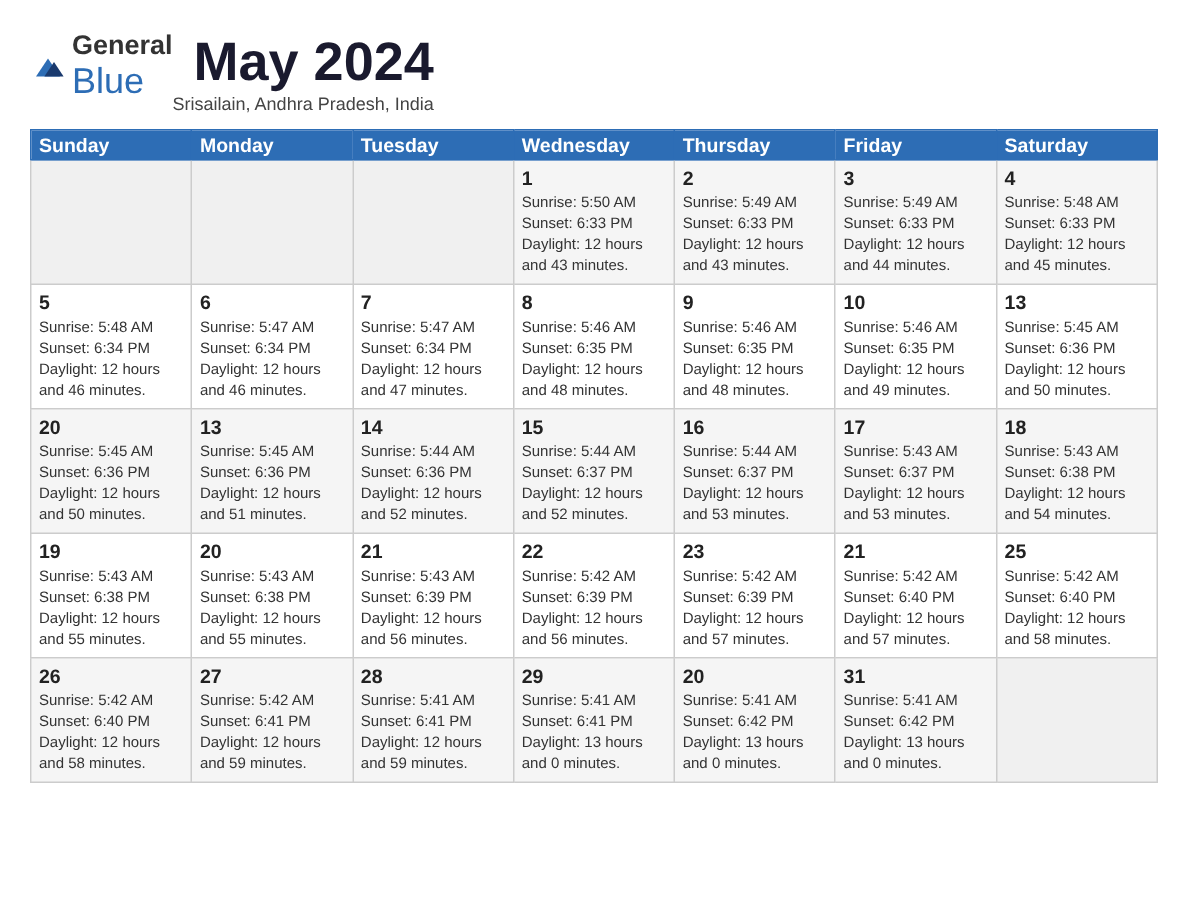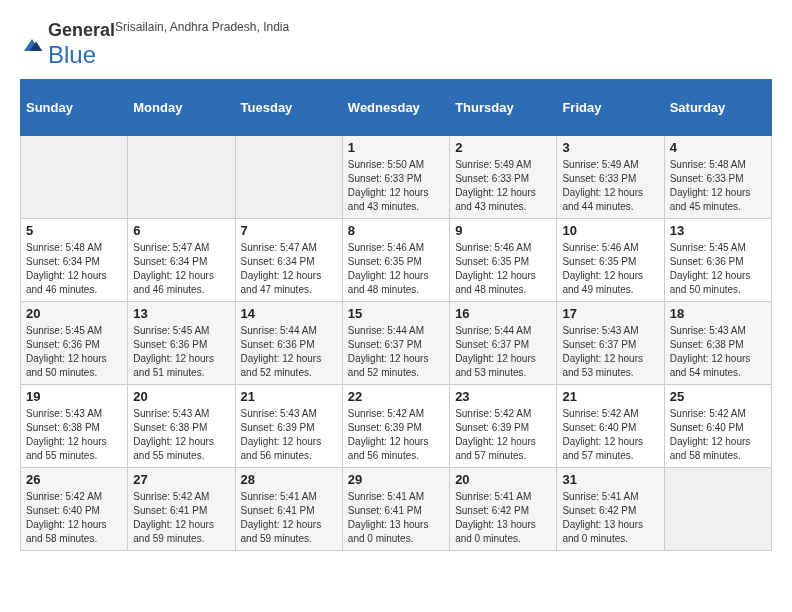--- a/index.html
+++ b/index.html
@@ -39,21 +39,21 @@
     }
     table {
       width: 100%;
       border-collapse: collapse;
       font-size: 11px;
     }
     thead tr th {
       background-color: #2d6db5;
       color: white;
       text-align: left;
-      padding: 20px 5px;
+      padding: 2px 5px;
       font-size: 13px;
       font-weight: bold;
       border: 1px solid #2d6db5;
     }
     tbody tr td {
       border: 1px solid #ccc;
       vertical-align: top;
       padding: 4px 5px;
       min-height: 80px;
       width: 14.28%;
@@ -87,20 +87,21 @@
     <svg class="logo-icon" viewBox="0 0 30 25" xmlns="http://www.w3.org/2000/svg">
       <polygon points="5,20 15,5 25,20" fill="#2d6db5"></polygon>
       <polygon points="12,20 20,8 28,20" fill="#1a3a6e"></polygon>
     </svg>
     <div>
       <span style="color:#333;font-size:18px;font-weight:bold;">General</span><br>
       <span style="color:#2d6db5;font-size:24px;font-weight:normal;">Blue</span>
     </div>
   </div>
   <div class="title-section">
+    <div class="main-title">May 2024</div>
     <div class="subtitle">Srisailain, Andhra Pradesh, India</div>
   </div>
 </div>
 
 <table>
   <thead>
     <tr>
     <th>Sunday</th>
         <th>Monday</th>
         <th>Tuesday</th>

